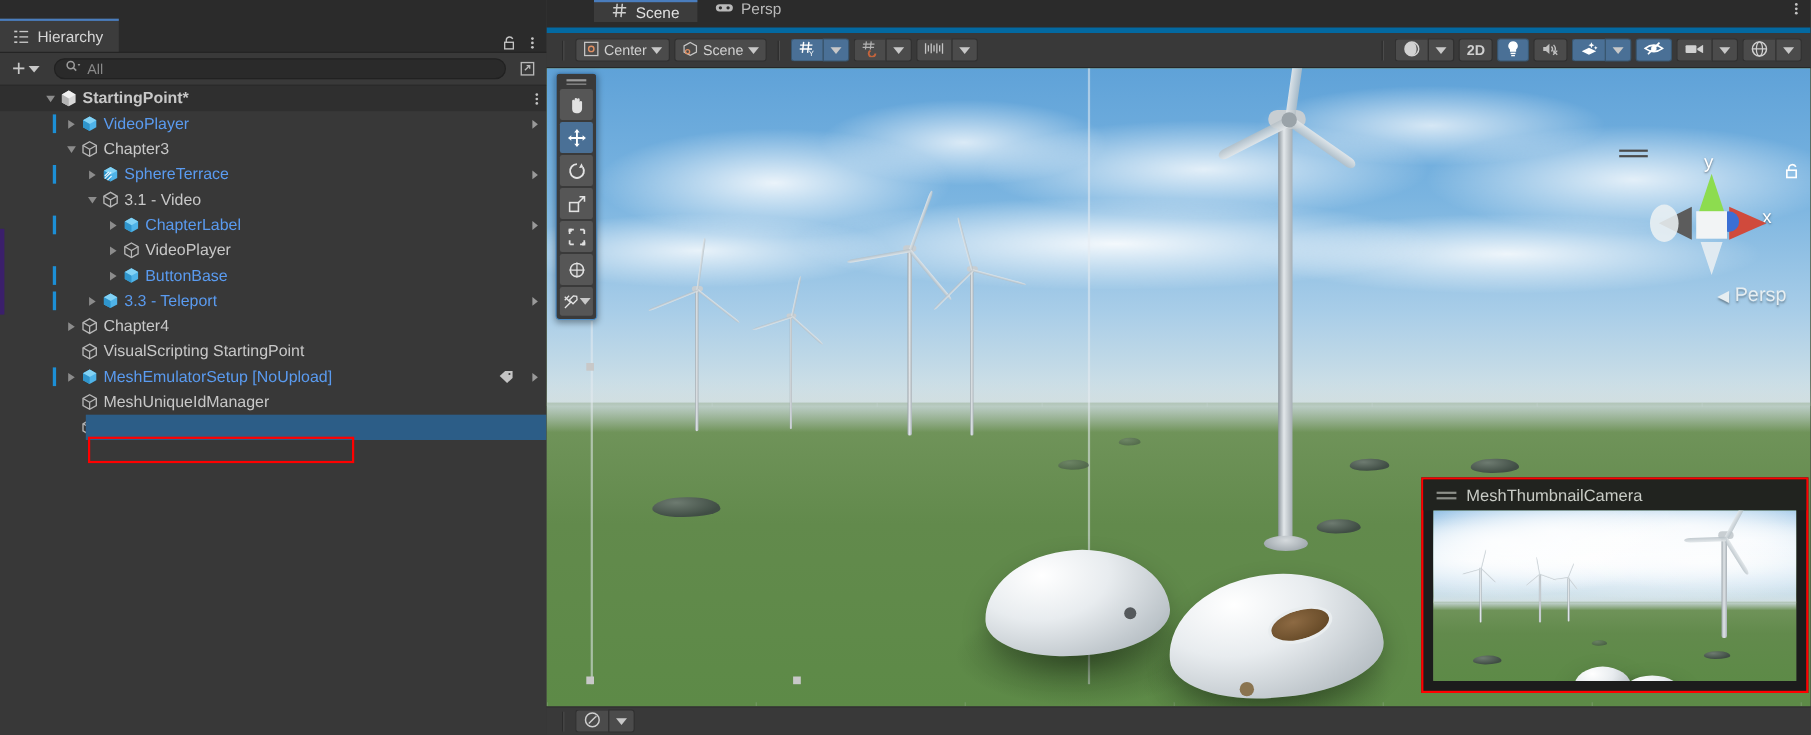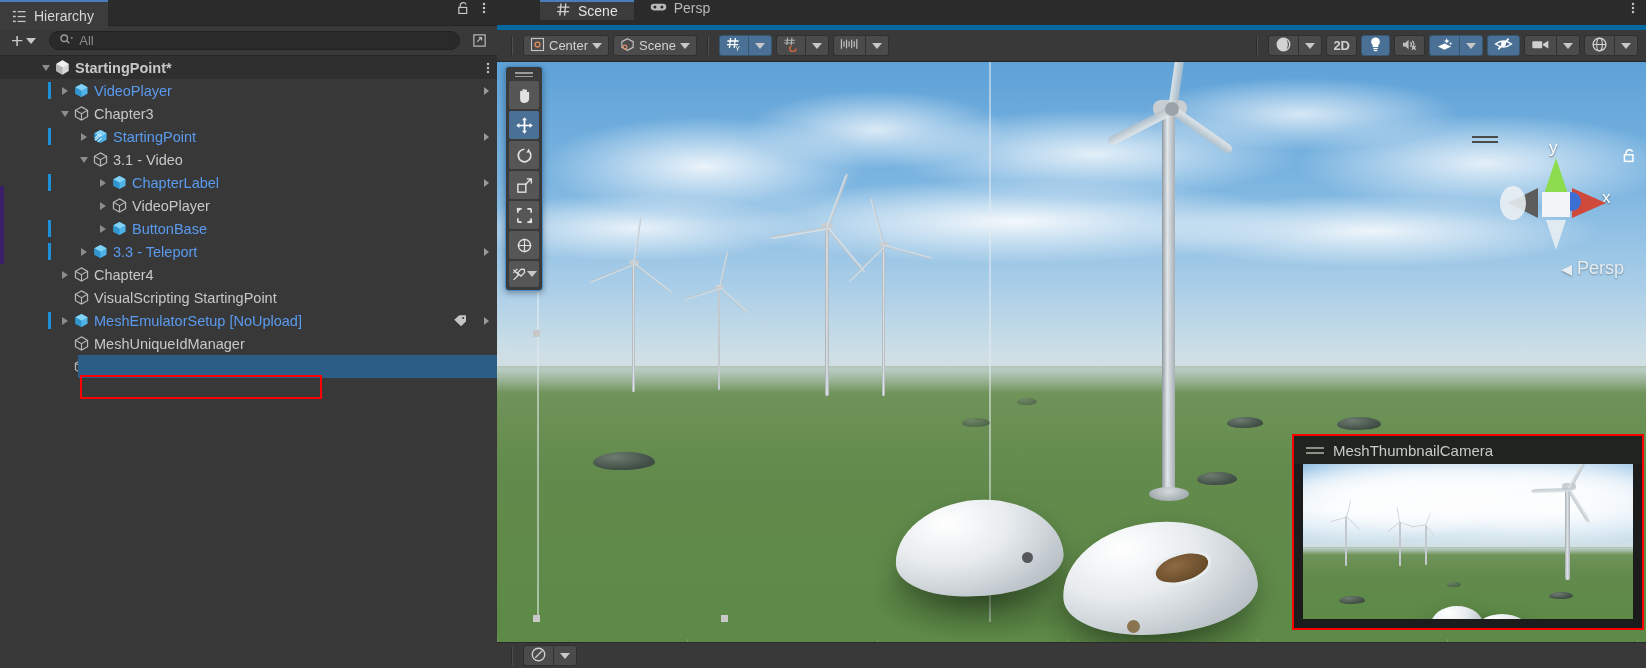--- a/index.html
+++ b/index.html
@@ -13,22 +13,22 @@
   #app { position: relative; width: 1646px; height: 668px; display: flex; }
 
   
   #hierarchy {
     width: 497px; height: 668px;
     background: #383838;
     position: relative;
     display: flex; flex-direction: column;
   }
   .panel-tabbar {
-    height: 26px; background: #2b2b2b;
-    display: flex; align-items: flex-start; position: relative;
+    height: 48px; background: #2b2b2b;
+    display: flex; align-items: flex-end; position: relative;
     border-bottom: 1px solid #232323;
   }
   .panel-tab {
     background: #3c3c3c; display: flex; align-items: center;
     gap: 7px; padding: 0 14px 0 12px; height: 30px;
     border-top: 2px solid #4a7dbd;
     font-size: 14px; color: #d6d6d6; cursor: default;
   }
   .panel-tab .ti { width: 15px; height: 15px; display: inline-block; flex: 0 0 auto; }
   .tabbar-right {
@@ -339,21 +339,21 @@
               <span class="tri-r"></span>
             </div>
             <div class="goicon">
               <svg viewBox="0 0 18 18" width="17" height="17">
                 <path d="M9 2 L15.4 5.6 v6.8 L9 16 L2.6 12.4 V5.6 Z" fill="#4fb3e8"></path>
                 <path d="M9 2 L15.4 5.6 L9 9.2 L2.6 5.6 Z" fill="#82d2f5"></path>
                 <path d="M9 9.2 V16 L2.6 12.4 V5.6 Z" fill="#2f95cc"></path>
                 <path d="M3.4 10.6 l4 -4 M3.4 13.2 l6.2 -6.2 M6 14.6 l4 -4" stroke="#eaf6fd" stroke-width="1.1" fill="none"></path>
               </svg>
             </div>
-            <div class="lbl pref">StartingPoint</div>
+            <div class="lbl pref">SphereTerrace</div>
             <div class="rowchev">
               <span class="chev"></span>
             </div>
           </div>
           <div class="row">
             <div style="width:76px;flex:0 0 auto"></div>
             <div class="tw">
               <span class="tri-d"></span>
             </div>
             <div class="goicon">

